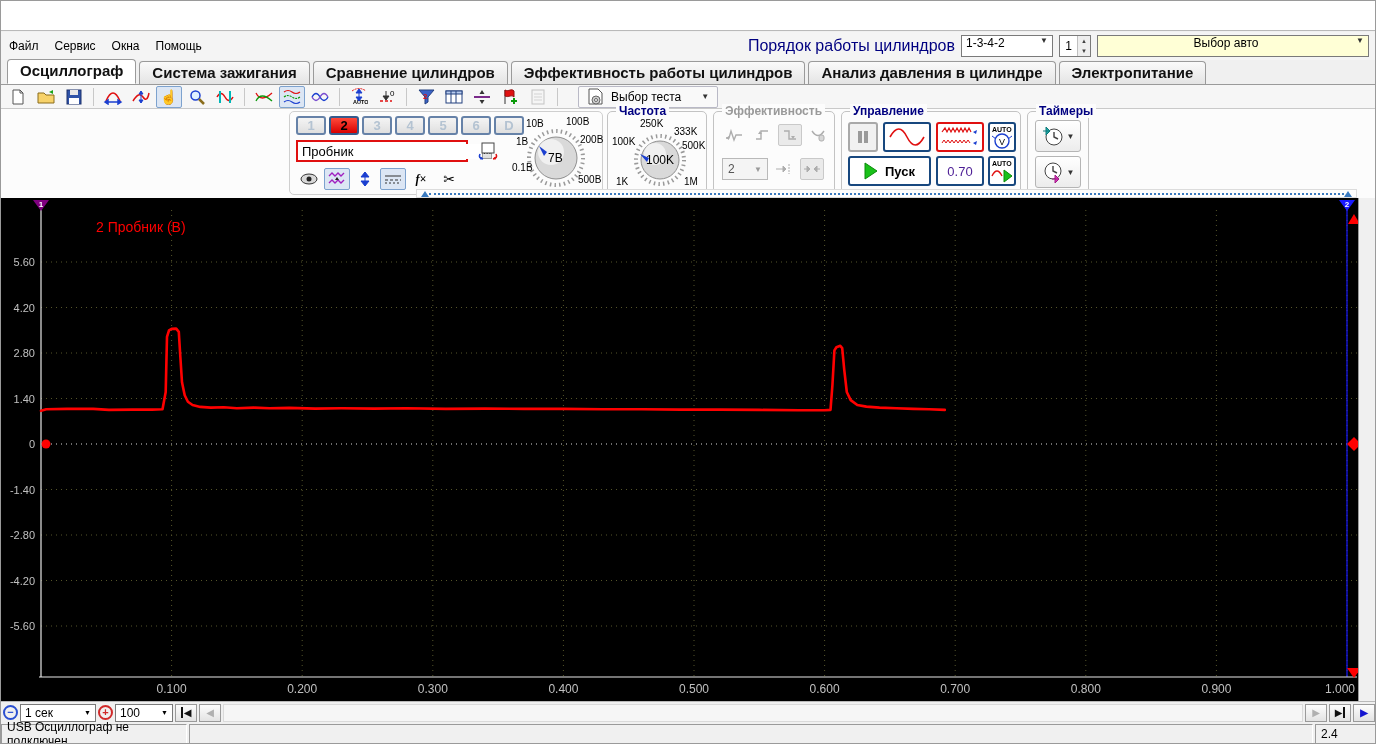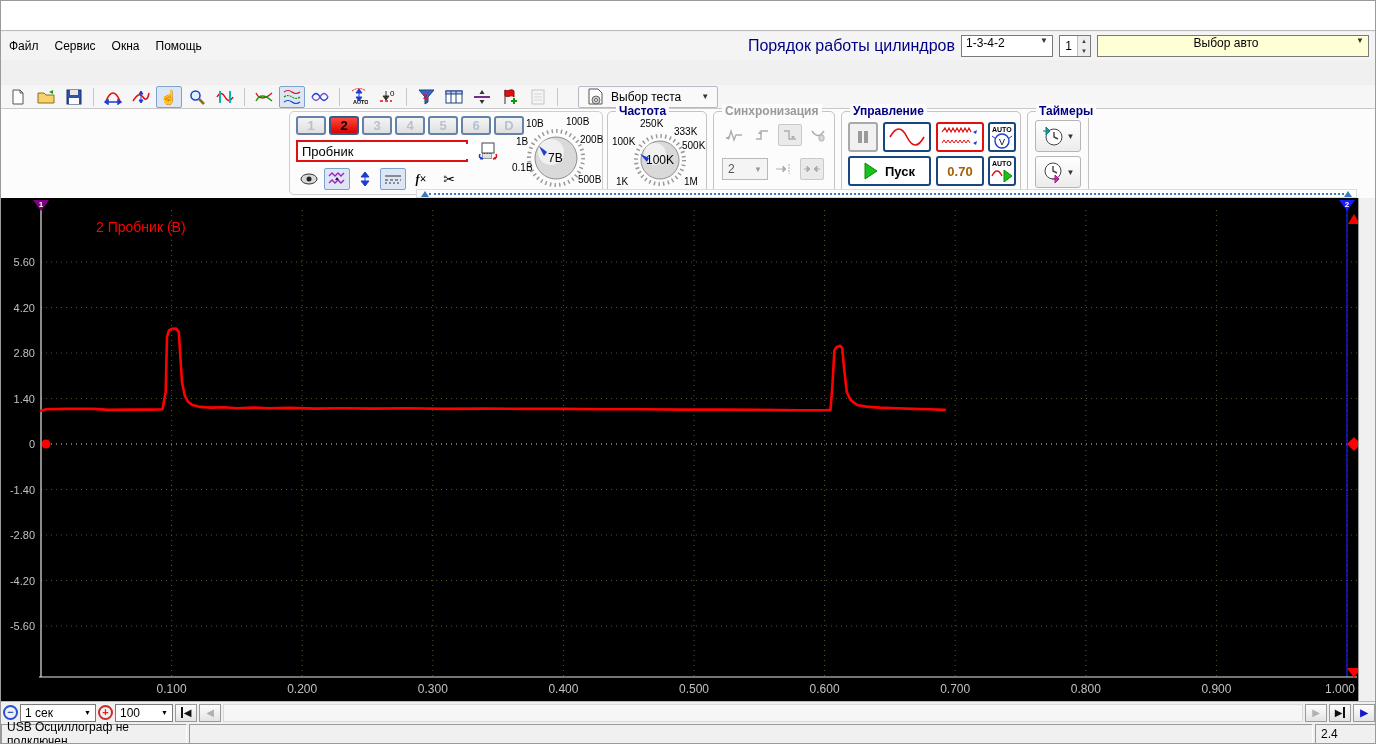--- a/index.html
+++ b/index.html
@@ -69,21 +69,21 @@
   .sync-row { position:absolute; display:flex; gap:4px; }
   .sbtn { width:24px; height:22px; display:flex; align-items:center; justify-content:center; border:1px solid transparent; border-radius:2px; opacity:.8; }
   .sbtn.pressed { background:#e6e6e6; border-color:#bdbdbd; }
   #sync-ch { width:46px; height:22px; border:1px solid #b9b9b9; background:#f4f4f4; display:flex; align-items:center; font-size:12px; color:#555; padding:0 5px; }
   #sync-ch .caret { margin-left:auto; font-size:8px; color:#999; }
 
   .ctl-btn { position:absolute; border:2px solid #17477e; border-radius:3px; background:#fff; display:flex; align-items:center; justify-content:center; }
   .ctl-btn.disabled { border-color:#a9a9a9; background:#f1f1f1; }
   .ctl-btn.red-border { border-color:#e01010; }
   #start-btn { font-size:13px; font-weight:bold; gap:7px; }
-  #threshold-btn { font-size:13px; font-weight:bold; color:#a16207; }
+  #threshold-btn { font-size:13px; font-weight:normal; color:#4c1d95; }
   .timer-btn { position:absolute; left:7px; width:46px; height:32px; border:1px solid #b5b5b5; border-radius:3px; background:linear-gradient(#ffffff,#ececec); display:flex; align-items:center; justify-content:center; gap:3px; }
   .timer-btn .caret { font-size:8px; color:#333; }
 
   
   #pan-slider { position:absolute; left:415px; top:80px; width:941px; height:9px; background:#fdfdfd; border:1px solid #dcdcdc; }
   #pan-slider .dots { position:absolute; left:12px; right:12px; top:3px; border-top:2px dotted #3a7abf; }
   #pan-slider .tri { position:absolute; top:1px; width:0; height:0; border-left:4px solid transparent; border-right:4px solid transparent; border-bottom:6px solid #3a7abf; }
 
   
   #scope { position:absolute; left:0; top:197px; width:1376px; height:503px; background:#000; }
@@ -135,20 +135,28 @@
             <span>▼</span>
           </span>
       </div>
       <div class="combo" id="auto-combo">
         <span class="lbl">Выбор авто</span>
         <span class="caret">▼</span>
       </div>
     </div>
   </div>
 
+  <div id="tabs">
+    <div class="tab active">Осциллограф</div>
+    <div class="tab">Система зажигания</div>
+    <div class="tab">Сравнение цилиндров</div>
+    <div class="tab">Эффективность работы цилиндров</div>
+    <div class="tab">Анализ давления в цилиндре</div>
+    <div class="tab">Электропитание</div>
+  </div>
 
   <div id="toolbar">
     <div class="tbtn">
       <svg width="16" height="16">
           <path d="M3 1h7l3 3v11H3z" fill="#fff" stroke="#555"></path>
           <path d="M10 1v3h3" fill="none" stroke="#555"></path>
         </svg>
     </div>
     <div class="tbtn">
       <svg width="18" height="16">
@@ -362,21 +370,21 @@
         <span class="knob-label" style="left:2px; top:20px;">100K</span>
         <span class="knob-label" style="left:30px; top:2px;">250K</span>
         <span class="knob-label" style="left:64px; top:10px;">333K</span>
         <span class="knob-label" style="left:72px; top:24px;">500K</span>
         <span class="knob-label" style="left:74px; top:60px;">1M</span>
         <span class="knob-center" style="left:36px; top:37px;">100K</span>
       </div>
     </div>
 
     <div class="group" id="sync-group">
-      <span class="gtitle disabled">Синхронизация</span>
+      <span class="gtitle disabled">Эффективность</span>
       <div class="sync-row" style="left:8px; top:12px;">
         <div class="sbtn">
           <svg width="18" height="14">
               <path d="M1 10h3l2-7 3 9 2-5h6" fill="none" stroke="#9a9a9a" stroke-width="1.4"></path>
               <path d="M1 10l3-2v4z" fill="#9a9a9a"></path>
             </svg>
         </div>
         <div class="sbtn">
           <svg width="16" height="14">
               <path d="M2 11h5V3h7" fill="none" stroke="#9a9a9a" stroke-width="1.4"></path>

